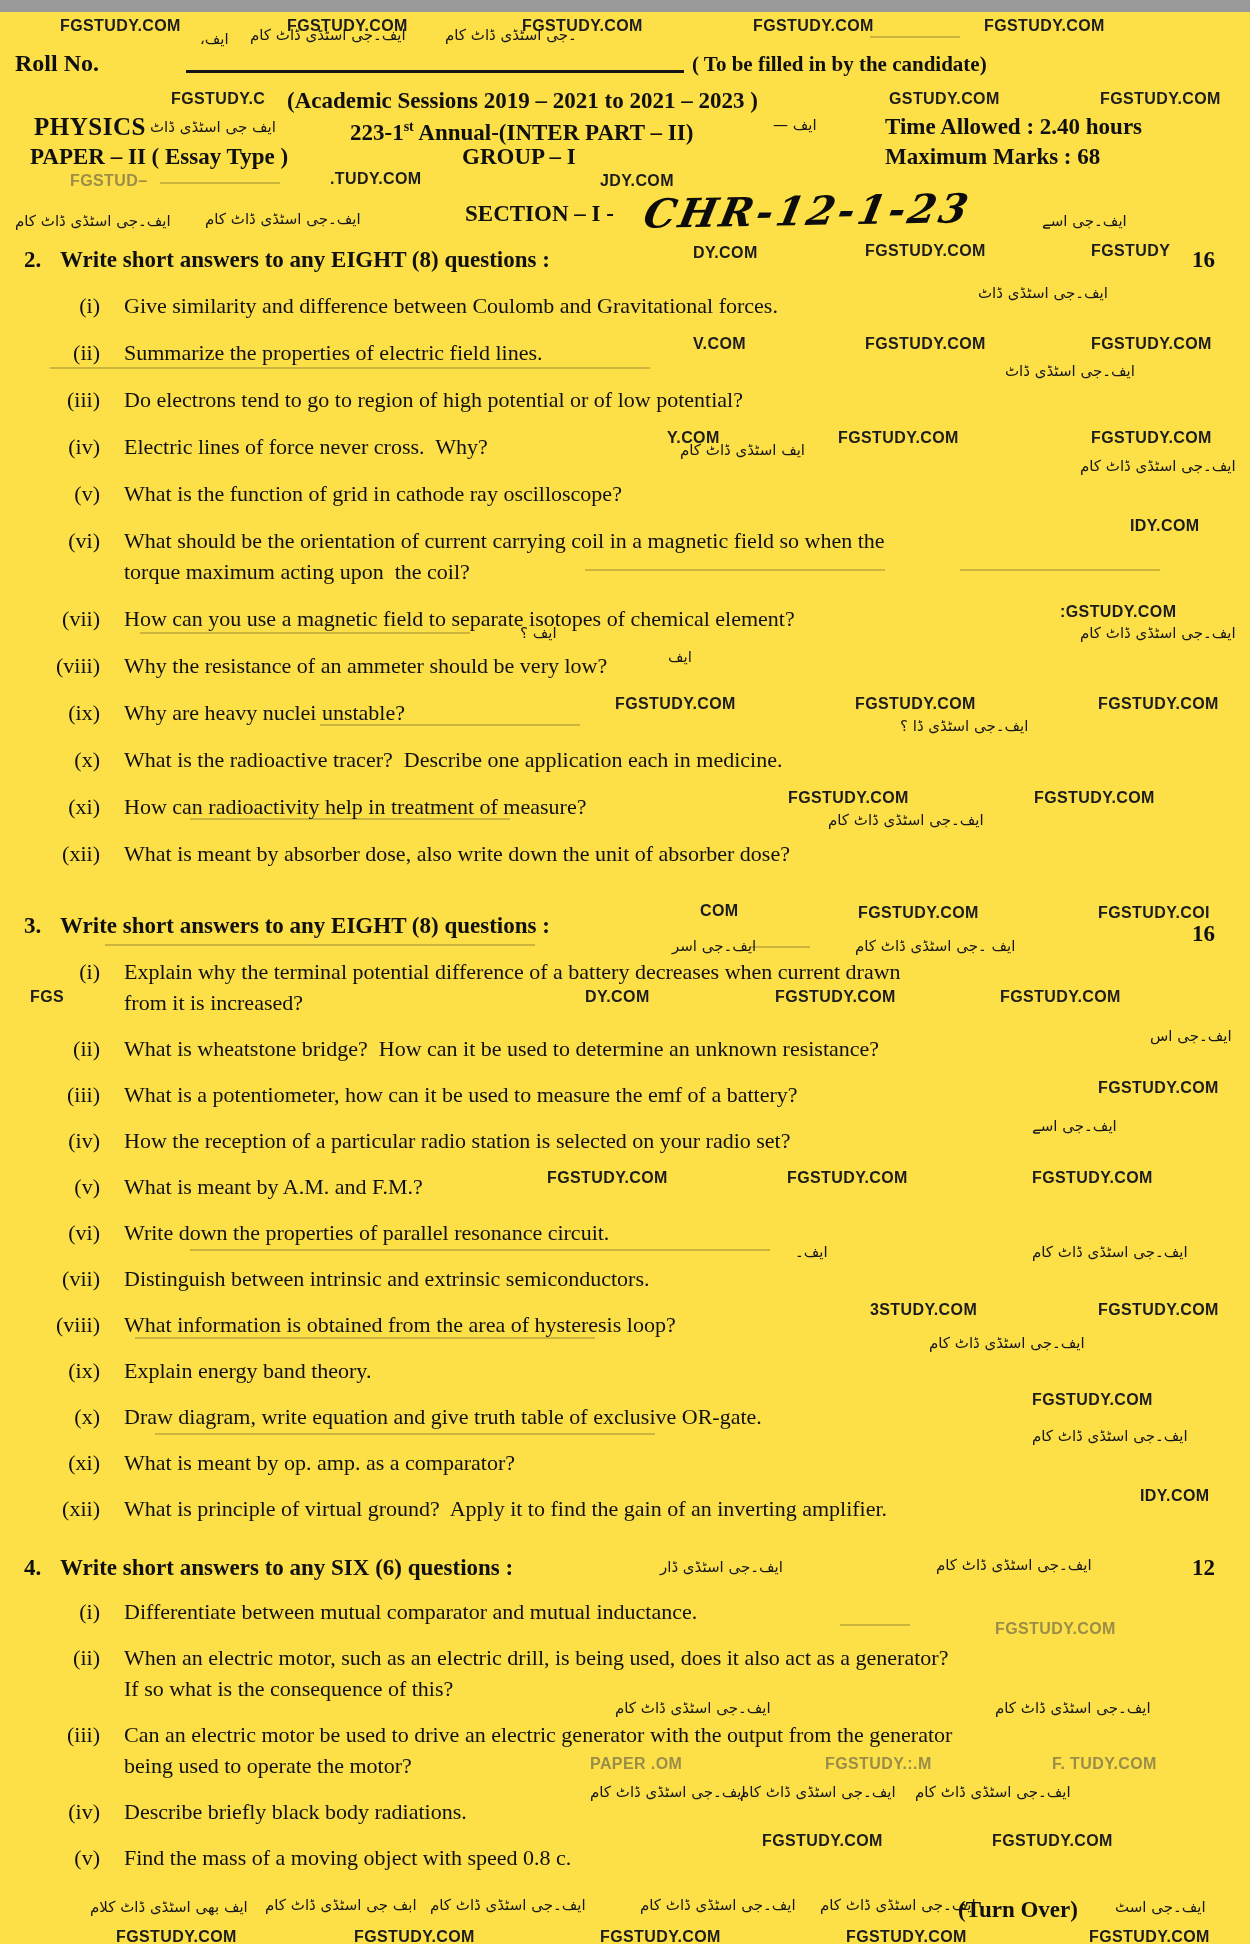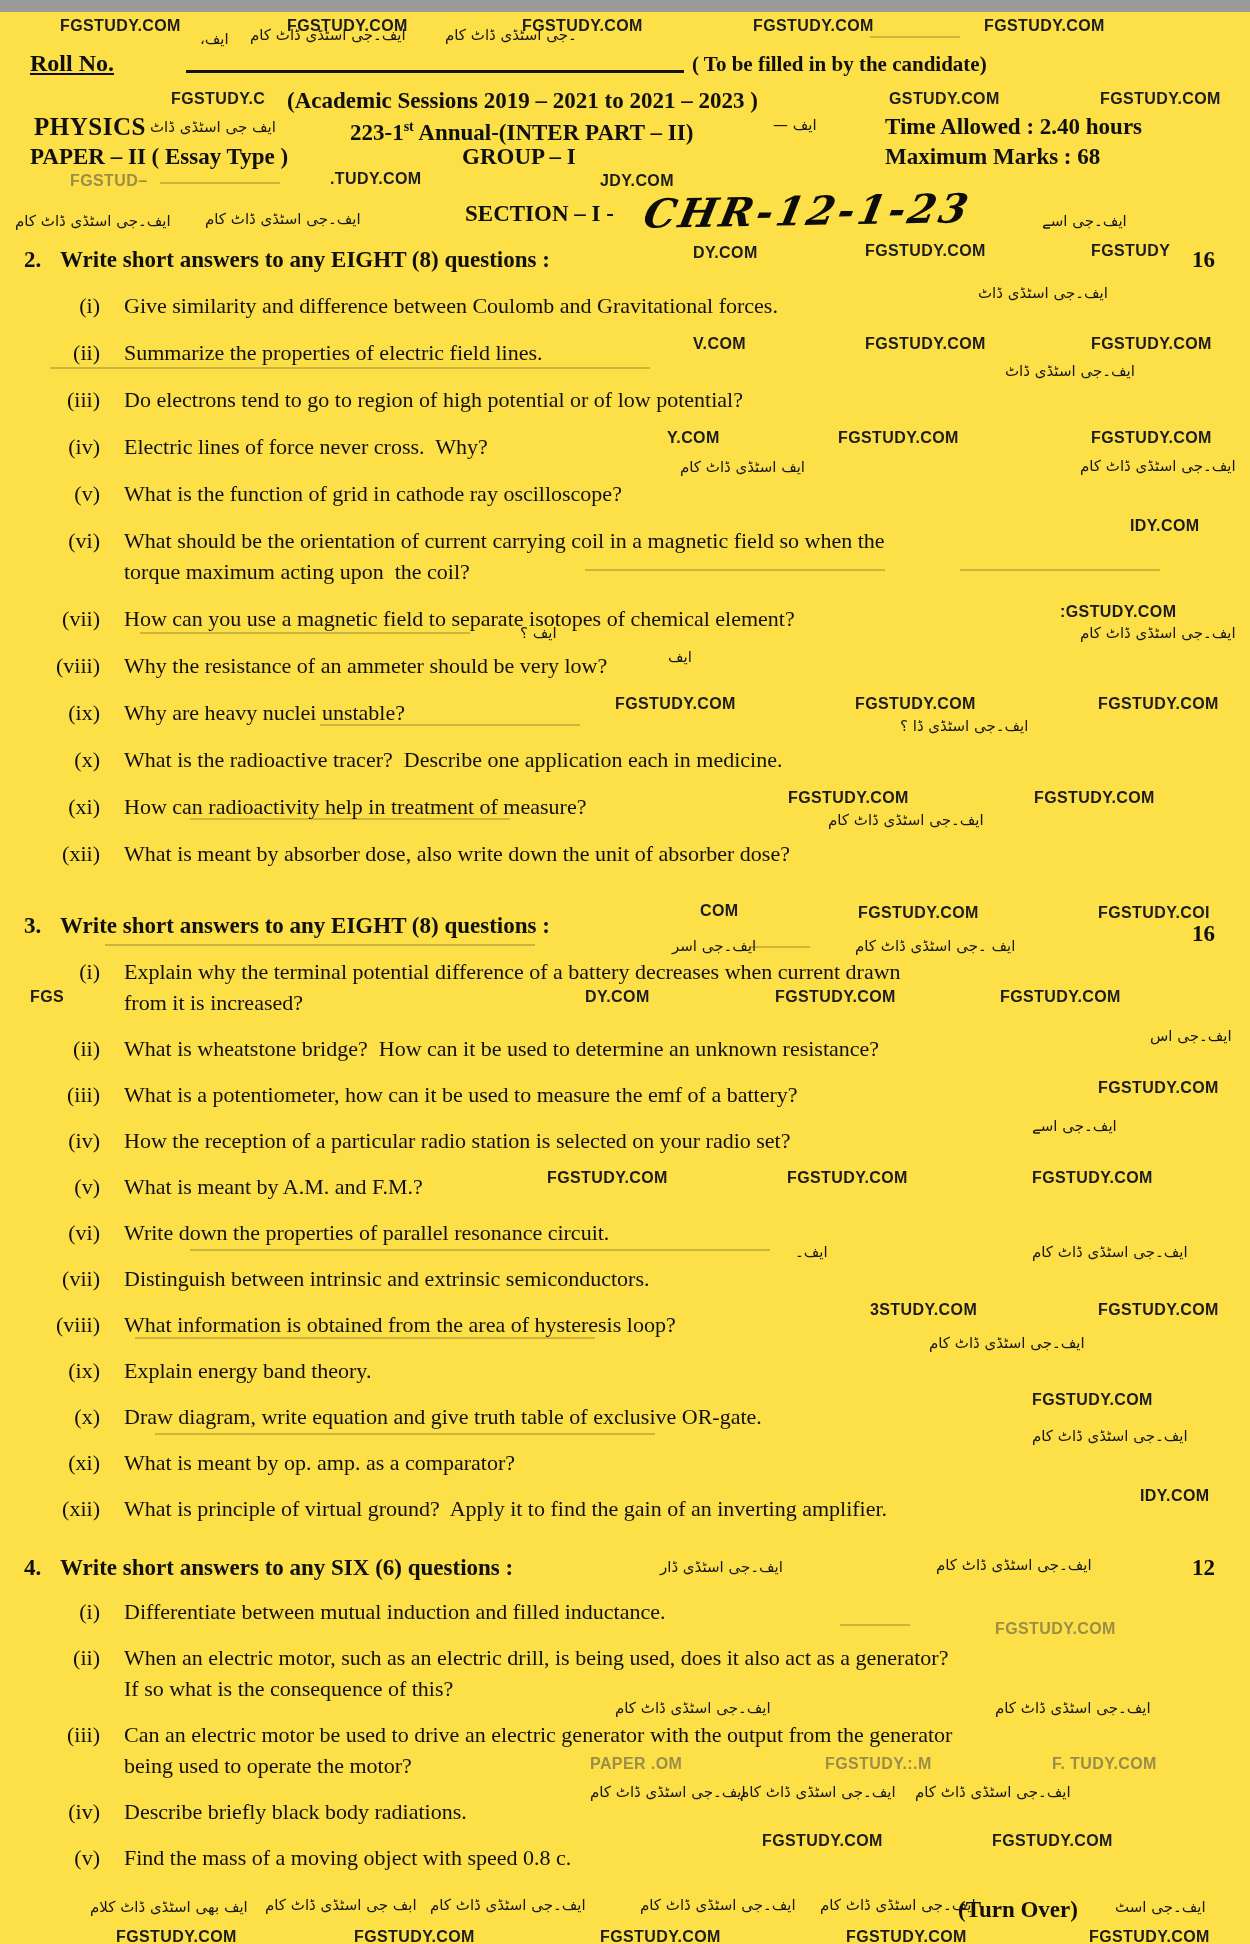--- a/index.html
+++ b/index.html
@@ -17,21 +17,21 @@
   
   .wm{position:absolute;white-space:nowrap;}
   .wm.w{font:700 16px/1.1 "Liberation Sans",sans-serif;color:#1c1c1c;letter-spacing:.4px;}
   .wm.f{font:700 16px/1.1 "Liberation Sans",sans-serif;color:#4a4a4a;opacity:.55;letter-spacing:.4px;}
   .wm.u{font:15px/1.25 "DejaVu Sans",sans-serif;color:#161616;direction:rtl;}
   .wm.s{border-top:2px solid #1a1a1a;opacity:.22;height:0;}
 
   
   .top-wm-row{top:5px;height:18px;}
   .roll-row{top:30px;height:42px;}
-  .roll-label{position:absolute;left:30px;top:8px;font:700 24px/26px "Liberation Serif",serif;text-decoration:underline;}
+  .roll-label{position:absolute;left:15px;top:8px;font:700 24px/26px "Liberation Serif",serif;}
   .roll-line{position:absolute;left:186px;top:28px;width:498px;border-bottom:3px solid #151515;}
   .roll-note{position:absolute;left:692px;top:10px;font:700 21px/24px "Liberation Serif",serif;}
   .sessions-row{top:74px;height:30px;}
   .sessions-title{position:absolute;left:287px;font:700 23px/30px "Liberation Serif",serif;}
   .physics-row{top:100px;height:30px;}
   .subject-title{position:absolute;left:34px;font:700 25px/30px "Liberation Serif",serif;letter-spacing:.5px;}
   .paper-code{position:absolute;left:350px;font:700 23px/30px "Liberation Serif",serif;}
   .paper-code sup{font-size:14px;}
   .time-allowed{position:absolute;left:885px;font:700 23px/30px "Liberation Serif",serif;}
   .paper-row{top:130px;height:30px;padding-left:36px;}
@@ -157,21 +157,21 @@
         <div class="item">
           <span class="item-num">(iii)</span>
           <span class="item-text">Do electrons tend to go to region of high potential or of low potential?</span>
         </div>
         <div class="item">
           <span class="item-num">(iv)</span>
           <span class="item-text">Electric lines of force never cross.  Why?</span>
         <span class="wm w" style="left: 667px; top: -2px;">Y.COM</span>
           <span class="wm w" style="left: 838px; top: -2px;">FGSTUDY.COM</span>
           <span class="wm w" style="left: 1091px; top: -2px;">FGSTUDY.COM</span>
-          <span class="wm u" style="left: 680px; top: 27px;">ایف اسٹڈی ڈاٹ کام</span>
+          <span class="wm u" style="left: 680px; top: 10px;">ایف اسٹڈی ڈاٹ کام</span>
           <span class="wm u" style="left: 1080px; top: 26px;">ایف۔جی اسٹڈی ڈاٹ کام</span>
         </div>
         <div class="item">
           <span class="item-num">(v)</span>
           <span class="item-text">What is the function of grid in cathode ray oscilloscope?</span>
         </div>
         <div class="item">
           <span class="item-num">(vi)</span>
           <span class="item-text">What should be the orientation of current carrying coil in a magnetic field so when the
 torque maximum acting upon  the coil?</span>
@@ -313,21 +313,21 @@
       <span class="q-num">4.</span>
       <span class="q-title">Write short answers to any SIX (6) questions :</span>
       <span class="q-marks">12</span>
     <span class="wm u" style="left: 660px; top: 6px;">ایف۔جی اسٹڈی ڈار</span>
         <span class="wm u" style="left: 936px; top: 4px;">ایف۔جی اسٹڈی ڈاٹ کام</span>
       </div>
     <div class="q-items">
 
     <div class="item">
           <span class="item-num">(i)</span>
-          <span class="item-text">Differentiate between mutual induction and filled inductance.</span>
+          <span class="item-text">Differentiate between mutual comparator and mutual inductance.</span>
         <span class="wm s" style="left: 840px; top: 28px; width: 70px;"></span>
           <span class="wm f" style="left: 995px; top: 24px;">FGSTUDY.COM</span>
         </div>
         <div class="item">
           <span class="item-num">(ii)</span>
           <span class="item-text">When an electric motor, such as an electric drill, is being used, does it also act as a generator?
 If so what is the consequence of this?</span>
         </div>
         <div class="item">
           <span class="item-num">(iii)</span>

